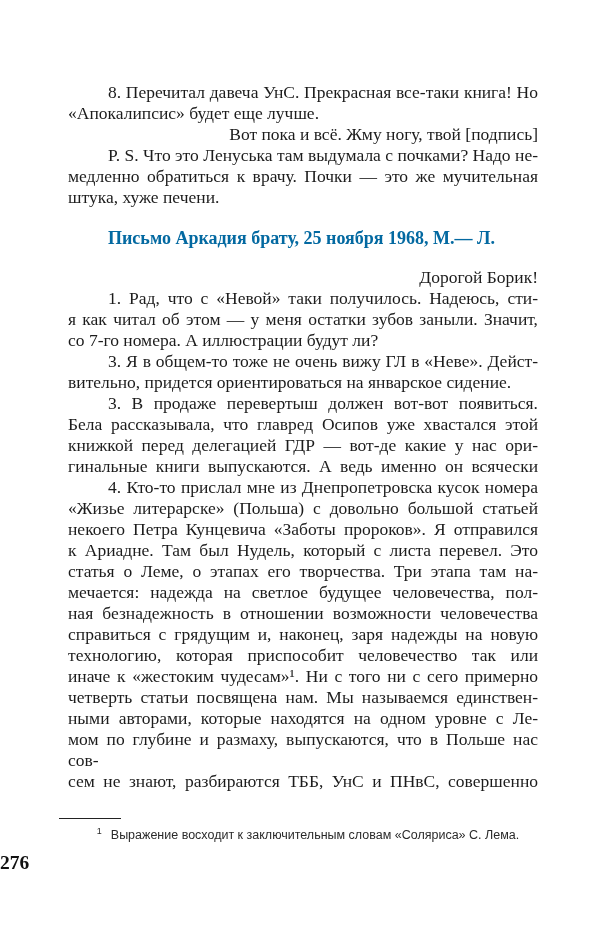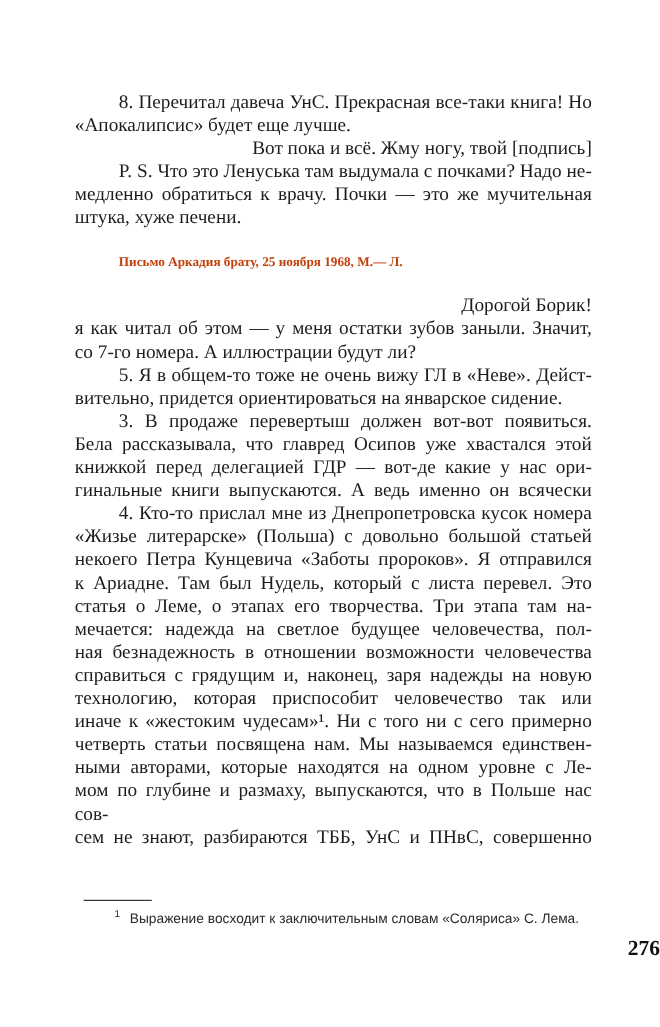--- a/index.html
+++ b/index.html
@@ -19,31 +19,32 @@
     position: absolute;
     left: 68px; top: 82px;
     width: 470px;
     font-size: 17.5px;
     line-height: 21px;
   }
   .line { text-align: left; }
   .line.just { text-align: justify; text-align-last: justify; }
   .line.indent { text-indent: 40px; text-align: right; }
   .heading {
-    font-size: 12px;
+    font-size: 18px;
     font-weight: bold;
-    color: #c2410c;
+    color: #0369a1;
     line-height: 21px;
     margin: 20px 0 18px 0;
     text-indent: 40px;
   }
   .footnote-area {
     position: absolute;
-    left: 76px; top: 818px;
+    left: 59px; top: 818px;
     width: 470px;
+    text-align: center;
   }
   .footnote-rule {
     width: 62px; height: 0;
     border-top: 1.6px solid #222222;
     margin-bottom: 4px;
   }
   .footnote-line {
     font-family: "Liberation Sans", sans-serif;
     font-size: 12.5px;
     line-height: 16px;
@@ -51,21 +52,21 @@
     padding-left: 28px;
   }
   .footnote-line sup {
     font-size: 9px;
     margin-right: 9px;
   }
   .pagenum {
     position: absolute;
     left: 0; top: 852px;
     width: 600px;
-    text-align: right;
+    text-align: left;
     font-size: 19.5px;
     font-weight: bold;
     color: #111111;
   }
 </style>
 </head>
 <body>
 
 <div class="page">
   <div class="textblock">
@@ -73,23 +74,24 @@
         <div class="line indent just">8. Перечитал давеча УнС. Прекрасная все-таки книга! Но</div>
         <div class="line">«Апокалипсис» будет еще лучше.</div>
         <div class="line indent">Вот пока и всё. Жму ногу, твой [подпись]</div>
         <div class="line indent just">P. S. Что это Ленуська там выдумала с почками? Надо не-</div>
         <div class="line just">медленно обратиться к врачу. Почки — это же мучительная</div>
         <div class="line">штука, хуже печени.</div>
       </div>
     <div class="heading">Письмо Аркадия брату, 25 ноября 1968, М.— Л.</div>
     <div>
         <div class="line indent">Дорогой Борик!</div>
+        <div class="line indent just">1. Рад, что с «Невой» таки получилось. Надеюсь, сти-</div>
         <div class="line just">я как читал об этом — у меня остатки зубов заныли. Значит,</div>
         <div class="line">со 7-го номера. А иллюстрации будут ли?</div>
-        <div class="line indent just">5. Я в общем-то тоже не очень вижу ГЛ в «Неве». Дейст-</div>
+        <div class="line indent just">3. Я в общем-то тоже не очень вижу ГЛ в «Неве». Дейст-</div>
         <div class="line">вительно, придется ориентироваться на январское сидение.</div>
         <div class="line indent just">3. В продаже перевертыш должен вот-вот появиться.</div>
         <div class="line just">Бела рассказывала, что главред Осипов уже хвастался этой</div>
         <div class="line just">книжкой перед делегацией ГДР — вот-де какие у нас ори-</div>
         <div class="line just">гинальные книги выпускаются. А ведь именно он всячески</div>
         <div class="line indent just">4. Кто-то прислал мне из Днепропетровска кусок номера</div>
         <div class="line just">«Жизье литерарске» (Польша) с довольно большой статьей</div>
         <div class="line just">некоего Петра Кунцевича «Заботы пророков». Я отправился</div>
         <div class="line just">к Ариадне. Там был Нудель, который с листа перевел. Это</div>
         <div class="line just">статья о Леме, о этапах его творчества. Три этапа там на-</div>

